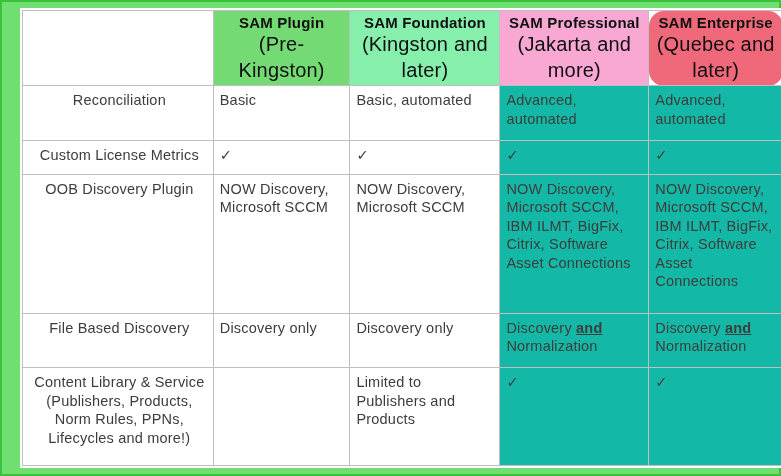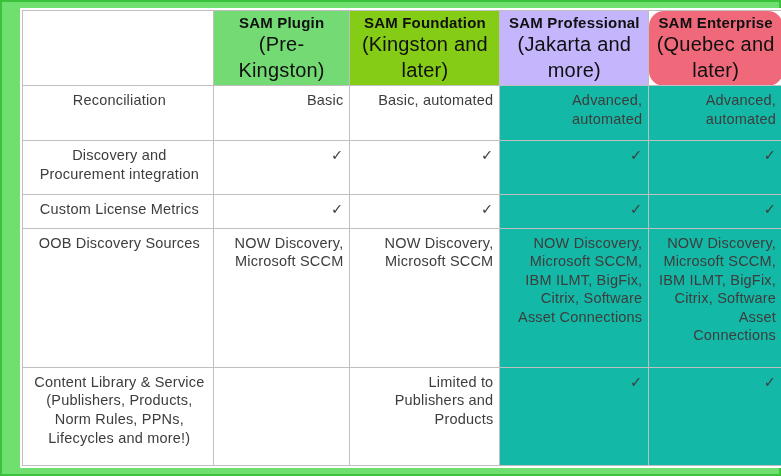--- a/index.html
+++ b/index.html
@@ -44,21 +44,21 @@
   }
   .ct{font-weight:bold;font-size:15px;}
   .cs{font-size:20px;}
   th.rowlabel{
     text-align:center;
     padding:5px 6px 4px 9px;
     font-size:14.5px;
     color:#3d3d3d;
   }
   td{
-    text-align:right;
+    text-align:left;
     padding:5px 6px;
     font-size:14.5px;
   }
   td.shaded{background:#14b8a6;}
   .b{font-weight:bold;}
   .u{text-decoration:underline;}
   thead tr{height:52px;}
   tr.r0{height:44px;}
   tr.r1{height:44px;}
   tr.r2{height:44px;}
@@ -80,62 +80,62 @@
         <col style="width:146px">
         <col style="width:131px">
       </colgroup>
       <thead>
         <tr>
           <th class="corner"></th>
         <th class="colhead" style="background: rgb(116, 219, 116);">
               <div class="ct">SAM Plugin</div>
               <div class="cs">(Pre-Kingston)</div>
             </th>
-            <th class="colhead" style="background: #84cc16;">
+            <th class="colhead" style="background: #86efac;">
               <div class="ct">SAM Foundation</div>
               <div class="cs">(Kingston and later)</div>
             </th>
-            <th class="colhead" style="background: #c4b5fd;">
+            <th class="colhead" style="background: #f9a8d4;">
               <div class="ct">SAM Professional</div>
               <div class="cs">(Jakarta and more)</div>
             </th>
             <th class="colhead" style="background: rgb(240, 105, 123); border-radius: 15px;">
               <div class="ct">SAM Enterprise</div>
               <div class="cs">(Quebec and later)</div>
             </th>
           </tr>
       </thead>
       <tbody>
           <tr class="r0">
             <th class="rowlabel">Reconciliation</th>
             <td>Basic</td>
             <td>Basic, automated</td>
             <td class="shaded">Advanced, automated</td>
             <td class="shaded">Advanced, automated</td>
           </tr>
-          <tr class="r2">
-            <th class="rowlabel">Discovery and Procurement integration</th>
-            <td>✓</td>
-            <td>✓</td>
-            <td class="shaded">✓</td>
-            <td class="shaded">✓</td>
-          </tr>
           <tr class="r3">
             <th class="rowlabel">Custom License Metrics</th>
             <td>✓</td>
             <td>✓</td>
             <td class="shaded">✓</td>
             <td class="shaded">✓</td>
           </tr>
           <tr class="r4">
-            <th class="rowlabel">OOB Discovery Sources</th>
+            <th class="rowlabel">OOB Discovery Plugin</th>
             <td>NOW Discovery, Microsoft SCCM</td>
             <td>NOW Discovery, Microsoft SCCM</td>
             <td class="shaded">NOW Discovery, Microsoft SCCM, IBM ILMT, BigFix, Citrix, Software Asset Connections</td>
             <td class="shaded">NOW Discovery, Microsoft SCCM, IBM ILMT, BigFix, Citrix, Software Asset Connections</td>
+          </tr>
+          <tr class="r5">
+            <th class="rowlabel">File Based Discovery</th>
+            <td>Discovery only</td>
+            <td>Discovery only</td>
+            <td class="shaded"><span>Discovery </span><span class="b u">and</span><span> Normalization</span></td>
+            <td class="shaded"><span>Discovery </span><span class="b u">and</span><span> Normalization</span></td>
           </tr>
           <tr class="r6">
             <th class="rowlabel">Content Library &amp; Service (Publishers, Products, Norm Rules, PPNs, Lifecycles and more!)</th>
             <td></td>
             <td>Limited to Publishers and Products</td>
             <td class="shaded">✓</td>
             <td class="shaded">✓</td>
           </tr>
         </tbody>
     </table>

